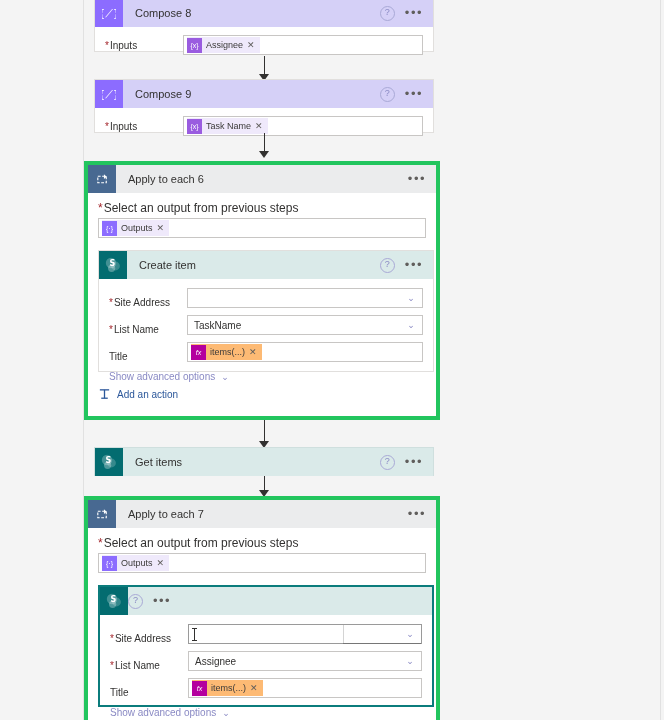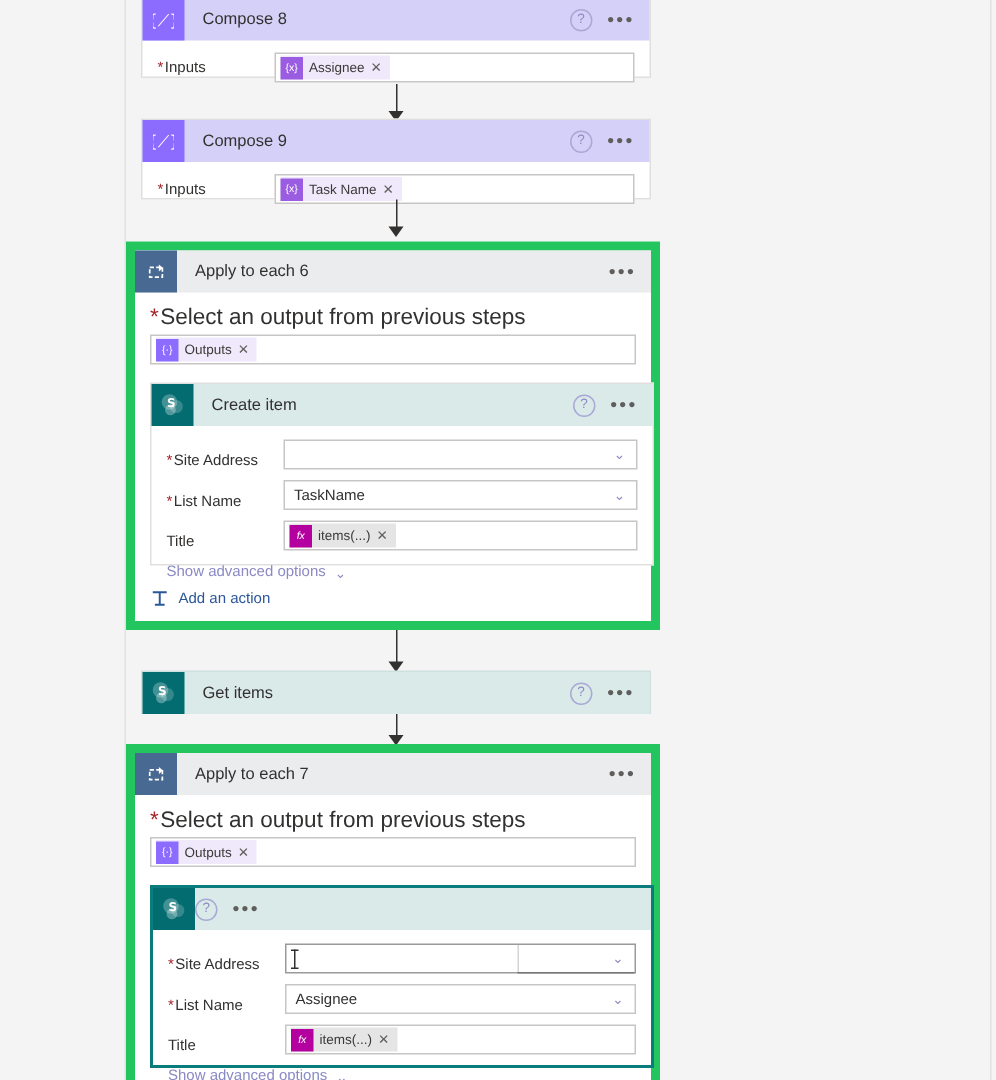--- a/index.html
+++ b/index.html
@@ -136,21 +136,21 @@
     width: 15px; height: 15px;
     flex: 0 0 15px;
     display: flex; align-items: center; justify-content: center;
     color: #fff;
     font-size: 7px;
     font-family: "Liberation Sans", sans-serif;
   }
   .token.var .tk-ic { background: #9a5ce0; }
   .token.out .tk-ic { background: #8C6CFF; }
   .token.fx  .tk-ic { background: #b4009e; font-style: italic; }
-  .token.fx  { background: #e5e5e5; }
+  .token.fx  { background: #fdba74; }
   .tk-text { padding: 0 4px; white-space: nowrap; }
   .tk-x {
     color: #605e5c;
     font-size: 9px;
     padding-right: 5px;
     cursor: pointer;
   }
 
   
   .connector {
@@ -170,32 +170,32 @@
     border-left: 5px solid transparent;
     border-right: 5px solid transparent;
     border-top: 7px solid #323130;
     margin-top: -1px;
   }
 
   
   .scope {
     position: absolute;
     background: #ffffff;
-    border: 6px solid #22c55e;
+    border: 4px solid #22c55e;
     box-sizing: border-box;
   }
   .scope-header {
     display: flex;
     align-items: center;
     height: 28px;
     background: #ebeced;
   }
   .scope-body { padding: 8px 10px 0 10px; }
   .scope-sub-label {
-    font-size: 15px;
+    font-size: 12px;
     color: #323130;
     margin-bottom: 3px;
   }
   .scope-input {
     height: 20px;
     background: #fff;
     border: 1px solid #c8c6c4;
     box-sizing: border-box;
     display: flex;
     align-items: center;

